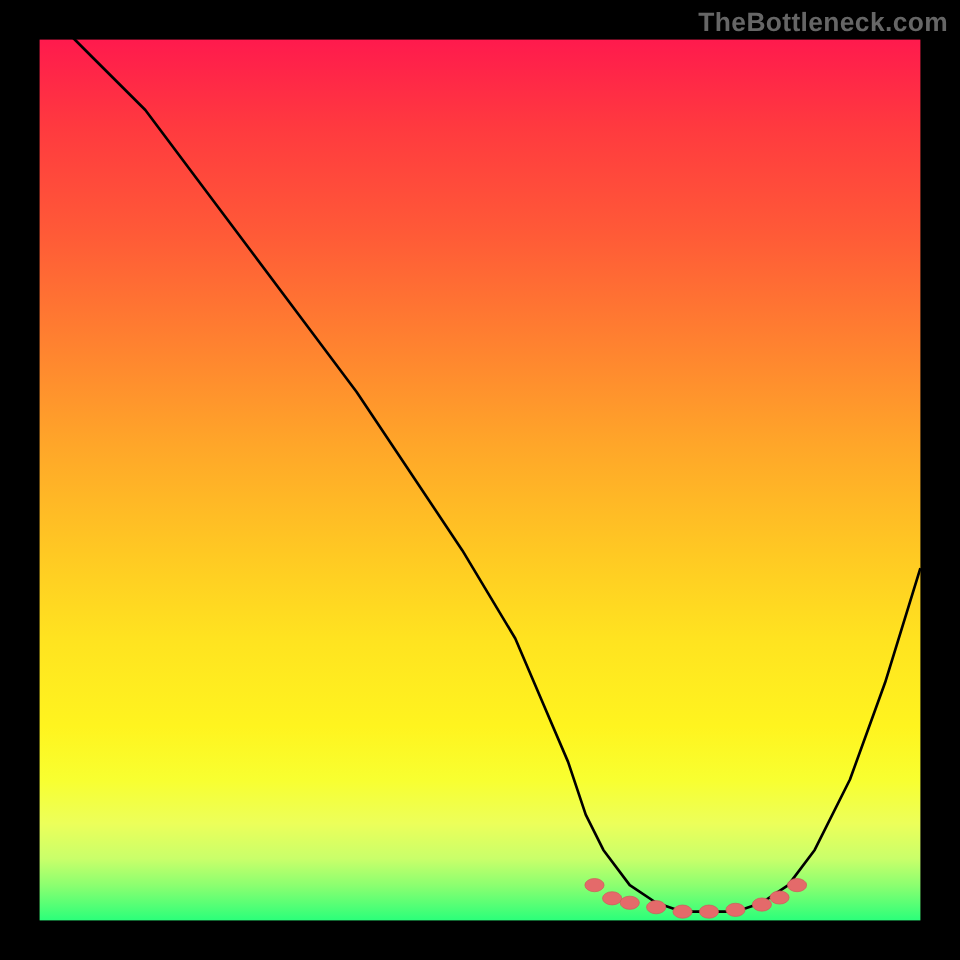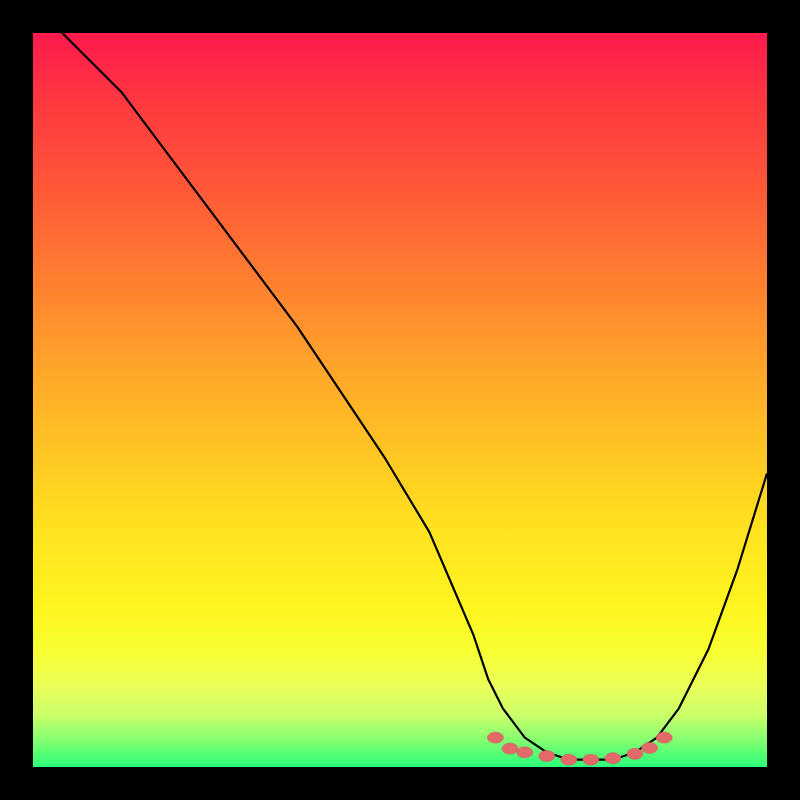--- a/index.html
+++ b/index.html
@@ -66,20 +66,21 @@
   .marker {
     fill: #e46a6a;
     stroke: #d05a5a;
     stroke-width: 0.6;
   }
 </style>
 </head>
 <body>
 
 <div class="frame">
+  <div class="watermark">TheBottleneck.com</div>
 
   <div class="plot-area">
     <svg class="plot-svg" viewBox="0 0 734 734" preserveAspectRatio="none">
       <path id="curve-path" class="curve" d="M0.0 -29.4 L44.0 14.7 L88.1 58.7 L132.1 117.4 L176.2 176.2 L220.2 234.9 L264.2 293.6 L308.3 359.7 L352.3 425.7 L396.4 499.1 L418.4 550.5 L440.4 601.9 L455.1 645.9 L469.8 675.3 L491.8 704.6 L513.8 719.3 L535.8 726.7 L557.8 726.7 L579.9 726.7 L601.9 719.3 L623.9 704.6 L645.9 675.3 L675.3 616.6 L704.6 535.8 L734.0 440.4"></path>
       <g id="marker-group">
           <ellipse cx="462.4" cy="704.6" rx="8" ry="5.5" class="marker"></ellipse>
           <ellipse cx="477.1" cy="715.6" rx="8" ry="5.5" class="marker"></ellipse>
           <ellipse cx="491.8" cy="719.3" rx="8" ry="5.5" class="marker"></ellipse>
           <ellipse cx="513.8" cy="723.0" rx="8" ry="5.5" class="marker"></ellipse>
           <ellipse cx="535.8" cy="726.7" rx="8" ry="5.5" class="marker"></ellipse>

